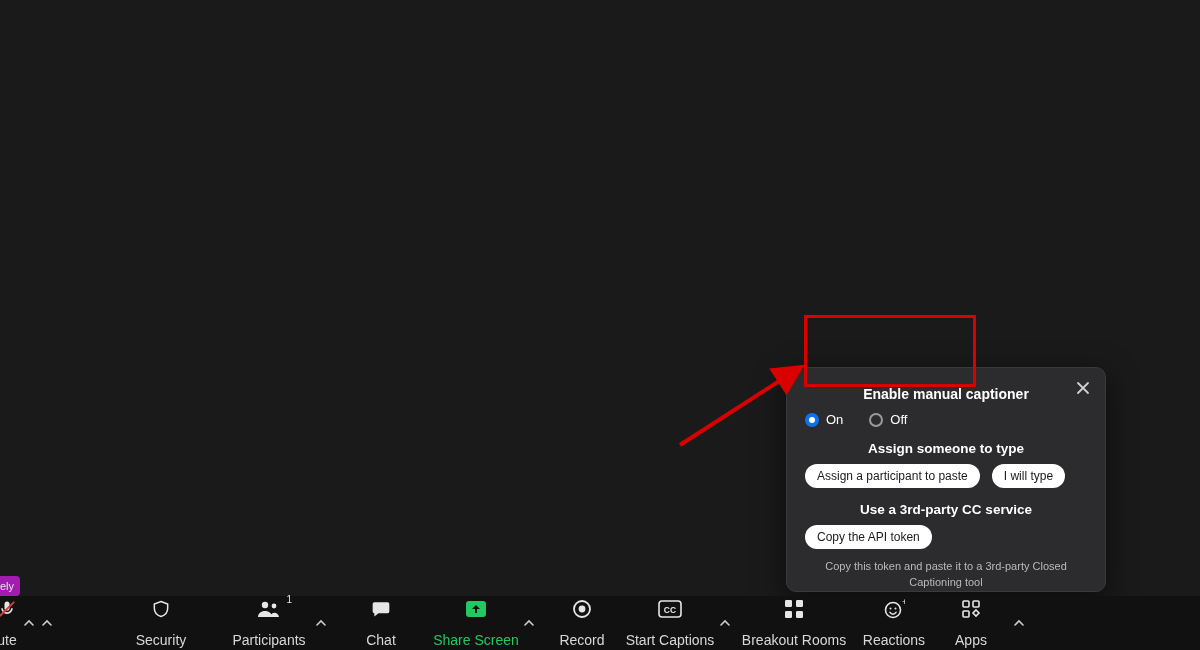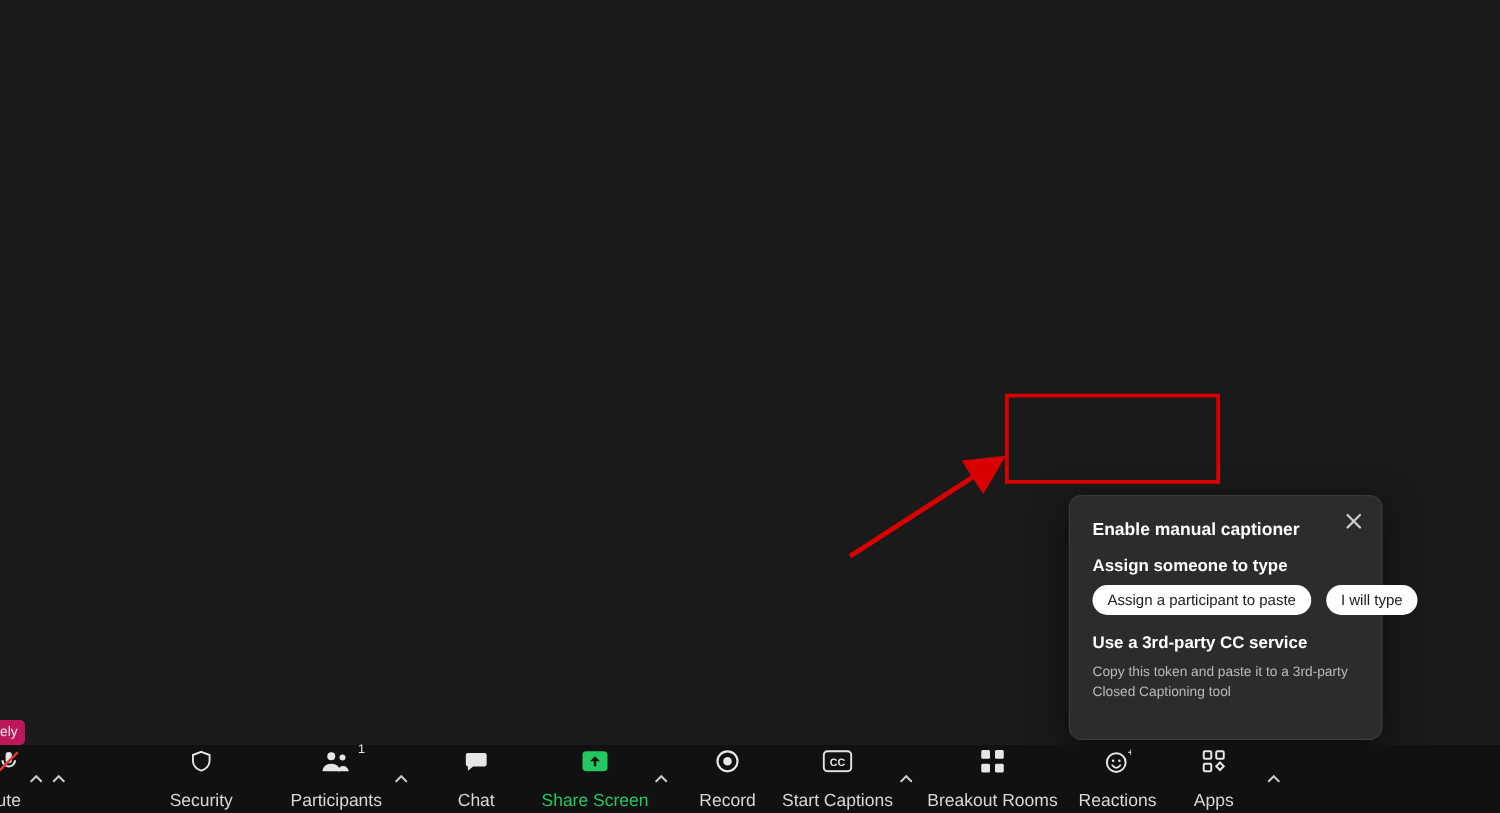--- a/index.html
+++ b/index.html
@@ -18,62 +18,75 @@
   html,body{margin:0;padding:0;width:1200px;height:650px;background:var(--bg);overflow:hidden;font-family:-apple-system,BlinkMacSystemFont,"Segoe UI",Arial,sans-serif;color:var(--text);}
   
   .toolbar{position:absolute;left:0;right:0;bottom:0;height:54px;background:var(--toolbar);display:flex;align-items:center;}
   .tb-item{display:flex;flex-direction:column;align-items:center;justify-content:center;height:100%;cursor:pointer;position:relative;}
   .tb-item .lbl{font-size:14px;color:#d8d8d8;margin-top:12px;white-space:nowrap;}
   .tb-item.green .lbl{color:var(--green);}
   .tb-caret{width:18px;display:flex;align-items:center;justify-content:center;height:100%;cursor:pointer;color:#cccccc;font-size:10px;}
   .icon-box{height:22px;display:flex;align-items:center;justify-content:center;color:#e6e6e6;position:relative;}
   .badge{position:absolute;top:-4px;right:-10px;font-size:10px;color:#e6e6e6;}
   
-  .panel{position:absolute;right:94px;bottom:58px;width:251px;background:var(--panel);border:1px solid var(--panel-border);border-radius:10px;box-shadow:0 8px 30px rgba(0,0,0,.6);padding:18px 18px 28px 18px;box-sizing:border-box;}
+  .panel{position:absolute;right:94px;bottom:58px;width:320px;background:var(--panel);border:1px solid var(--panel-border);border-radius:10px;box-shadow:0 8px 30px rgba(0,0,0,.6);padding:18px 18px 0 18px;box-sizing:border-box;text-align:center;}
   .panel .close{position:absolute;top:10px;right:12px;width:20px;height:20px;display:flex;align-items:center;justify-content:center;cursor:pointer;color:#cfcfcf;}
   .section-title{font-weight:700;font-size:14px;margin:0 0 10px 0;}
   .radio-row{display:flex;gap:26px;align-items:center;margin-bottom:6px;}
   .radio{display:flex;align-items:center;gap:7px;cursor:pointer;font-size:13px;}
   .r-outer{width:14px;height:14px;border-radius:50%;border:2px solid #9a9a9a;display:flex;align-items:center;justify-content:center;box-sizing:border-box;}
   .radio.sel .r-outer{border-color:var(--blue);background:var(--blue);}
   .radio.sel .r-outer::after{content:"";width:6px;height:6px;border-radius:50%;background:#fff;}
   .pill{background:var(--pill-bg);color:var(--pill-text);border-radius:14px;padding:5px 12px;font-size:12px;cursor:pointer;display:inline-flex;align-items:center;white-space:nowrap;}
   .pill-row{display:flex;gap:12px;align-items:center;margin-top:8px;margin-bottom:6px;}
   .subtitle{font-weight:700;font-size:13.5px;margin-top:14px;}
   .hint{font-size:11px;color:#b9b9b9;line-height:1.45;margin-top:10px;}
   
   .highlight{position:absolute;border:3px solid var(--highlight);pointer-events:none;}
   .arrow{position:absolute;pointer-events:none;}
   
-  .ghost-pill{position:absolute;left:0;top:576px;height:20px;padding:0 6px 0 0;background:#be185d;border-radius:0 4px 4px 0;font-size:11px;color:#e6e6e6;display:flex;align-items:center;}
+  .ghost-pill{position:absolute;left:0;top:576px;height:20px;padding:0 6px 0 0;background:#a21caf;border-radius:0 4px 4px 0;font-size:11px;color:#e6e6e6;display:flex;align-items:center;}
   
   svg{display:block;}
   .slash{stroke:#d93a3a;stroke-width:2.4;stroke-linecap:round;}
 </style>
 </head>
 <body>
 
 <div class="ghost-pill">ely</div>
 
 <div class="panel">
   <div class="close">
     <svg width="14" height="14" viewBox="0 0 14 14">
         <path d="M2 2 L12 12 M12 2 L2 12" stroke="#cfcfcf" stroke-width="1.8" stroke-linecap="round"></path>
       </svg>
   </div>
 
   <div class="section-title">Enable manual captioner</div>
+  <div class="radio-row">
+    <div class="radio sel">
+      <span class="r-outer"></span>
+      <span>On</span>
+    </div>
+    <div class="radio">
+      <span class="r-outer"></span>
+      <span>Off</span>
+    </div>
+  </div>
 
   <div class="subtitle">Assign someone to type</div>
   <div class="pill-row">
     <div class="pill">Assign a participant to paste</div>
     <div class="pill">I will type</div>
   </div>
 
   <div class="subtitle">Use a 3rd-party CC service</div>
+  <div class="pill-row">
+    <div class="pill">Copy the API token</div>
+  </div>
 
   <div class="hint">Copy this token and paste it to a 3rd-party Closed Captioning tool</div>
 </div>
 
 <div class="highlight" style="left:804px;top:315px;width:166px;height:66px;"></div>
 
 <svg class="arrow" style="left:670px;top:355px;" width="150" height="100" viewBox="0 0 150 100">
   <defs>
     <marker id="ahead" markerWidth="8" markerHeight="8" refX="6" refY="4" orient="auto">
       <path d="M0,0 L8,4 L0,8 Z" fill="#d90000"></path>

